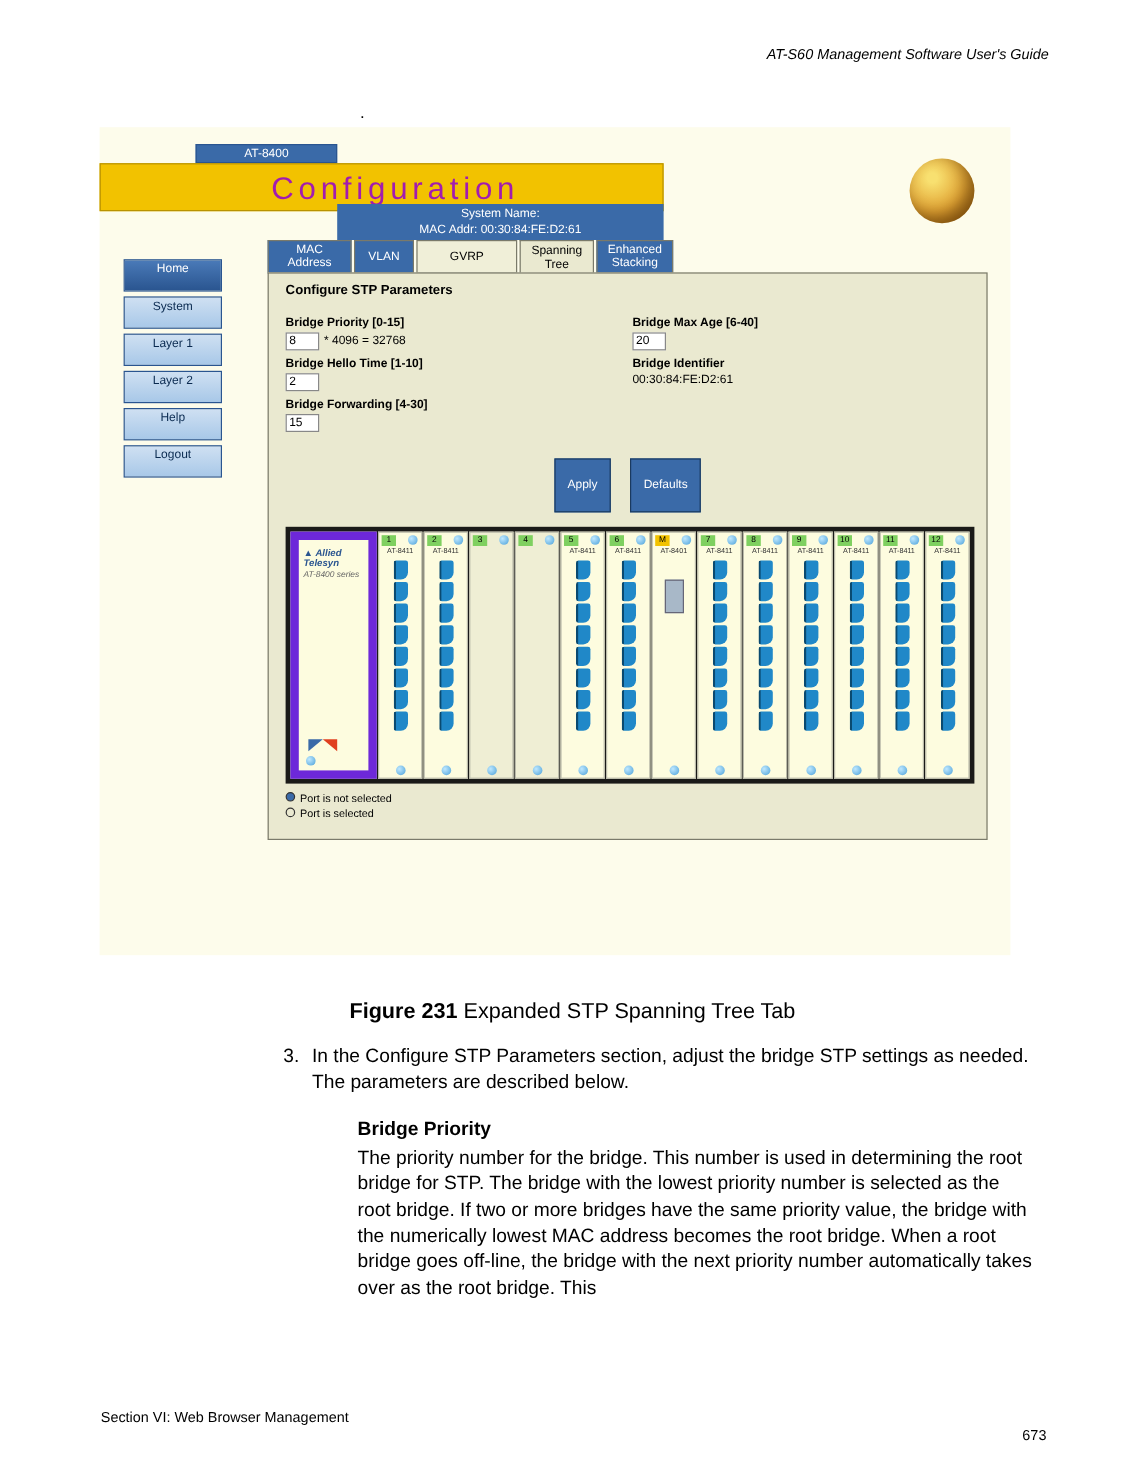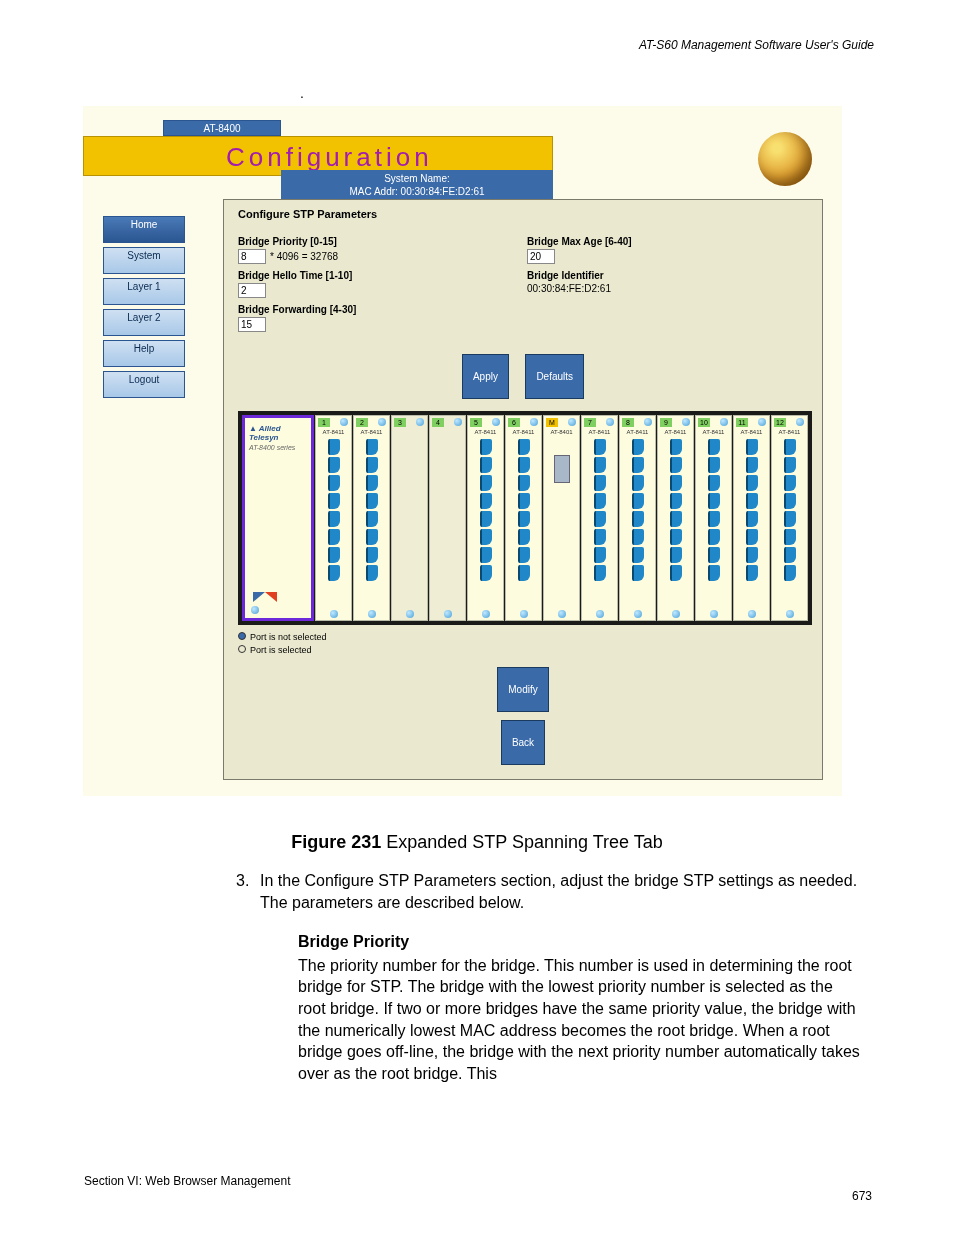--- a/index.html
+++ b/index.html
@@ -175,21 +175,21 @@
     height: 214px;
     background: #1a1a18;
     position: relative;
     display: flex;
     padding: 4px;
     gap: 1px;
   }
   .mgmt {
     width: 90px;
     background: #fdfcdf;
-    border: 3px solid #6d28d9;
+    border: 7px solid #6d28d9;
     position: relative;
     font-size: 8px;
     color: #2a5590;
     padding: 4px;
   }
   .mgmt .logo { display: block; margin-top: 2px; font-style: italic; font-weight: bold; }
   .mgmt .model { font-size: 7px; color: #666; font-style: italic; display: block; margin-top: 2px; }
   .mgmt-tri {
     position: absolute;
     bottom: 16px;
@@ -324,20 +324,29 @@
   <div class="sidenav">
     <div class="nav-btn first">Home</div>
     <div class="nav-btn">System</div>
     <div class="nav-btn">Layer 1</div>
     <div class="nav-btn">Layer 2</div>
     <div class="nav-btn">Help</div>
     <div class="nav-btn">Logout</div>
   </div>
 
   <div class="content">
+    <div class="tabs">
+      <div class="tab blue mac">MAC Address</div>
+      <div class="tab blue vlan">VLAN</div>
+      <div class="tab gvrp">GVRP</div>
+      <div class="tab span" style="white-space:pre-line">Spanning
+Tree</div>
+      <div class="tab blue enh" style="white-space:pre-line">Enhanced
+Stacking</div>
+    </div>
 
     <div class="panel">
       <div class="section-title">Configure STP Parameters</div>
 
       <div class="param-grid">
         <div class="col">
           <div class="param-label">Bridge Priority [0-15]</div>
           <div class="param-row">
             <input class="num-input" value="8" style="">
             <span>* 4096 = 32768</span>
@@ -546,24 +555,20 @@
               <span class="bot-dot"></span>
             </div>
           </div>
       </div>
 
       <div class="legend">
         <div><span class="bullet filled"></span><span>Port is not selected</span></div>
         <div><span class="bullet"></span><span>Port is selected</span></div>
       </div>
 
-      <div class="bottom-btns">
-        <div><span class="action-btn">Modify</span></div>
-        <div style="margin-top:8px;"><span class="action-btn">Back</span></div>
-      </div>
     </div>
   </div>
 </div>
 
 <div class="caption">
   <b>Figure 231</b><span>  Expanded STP Spanning Tree Tab</span>
 </div>
 
 <div class="body-text">
   <div class="indent-block" style="margin-left:0;">

